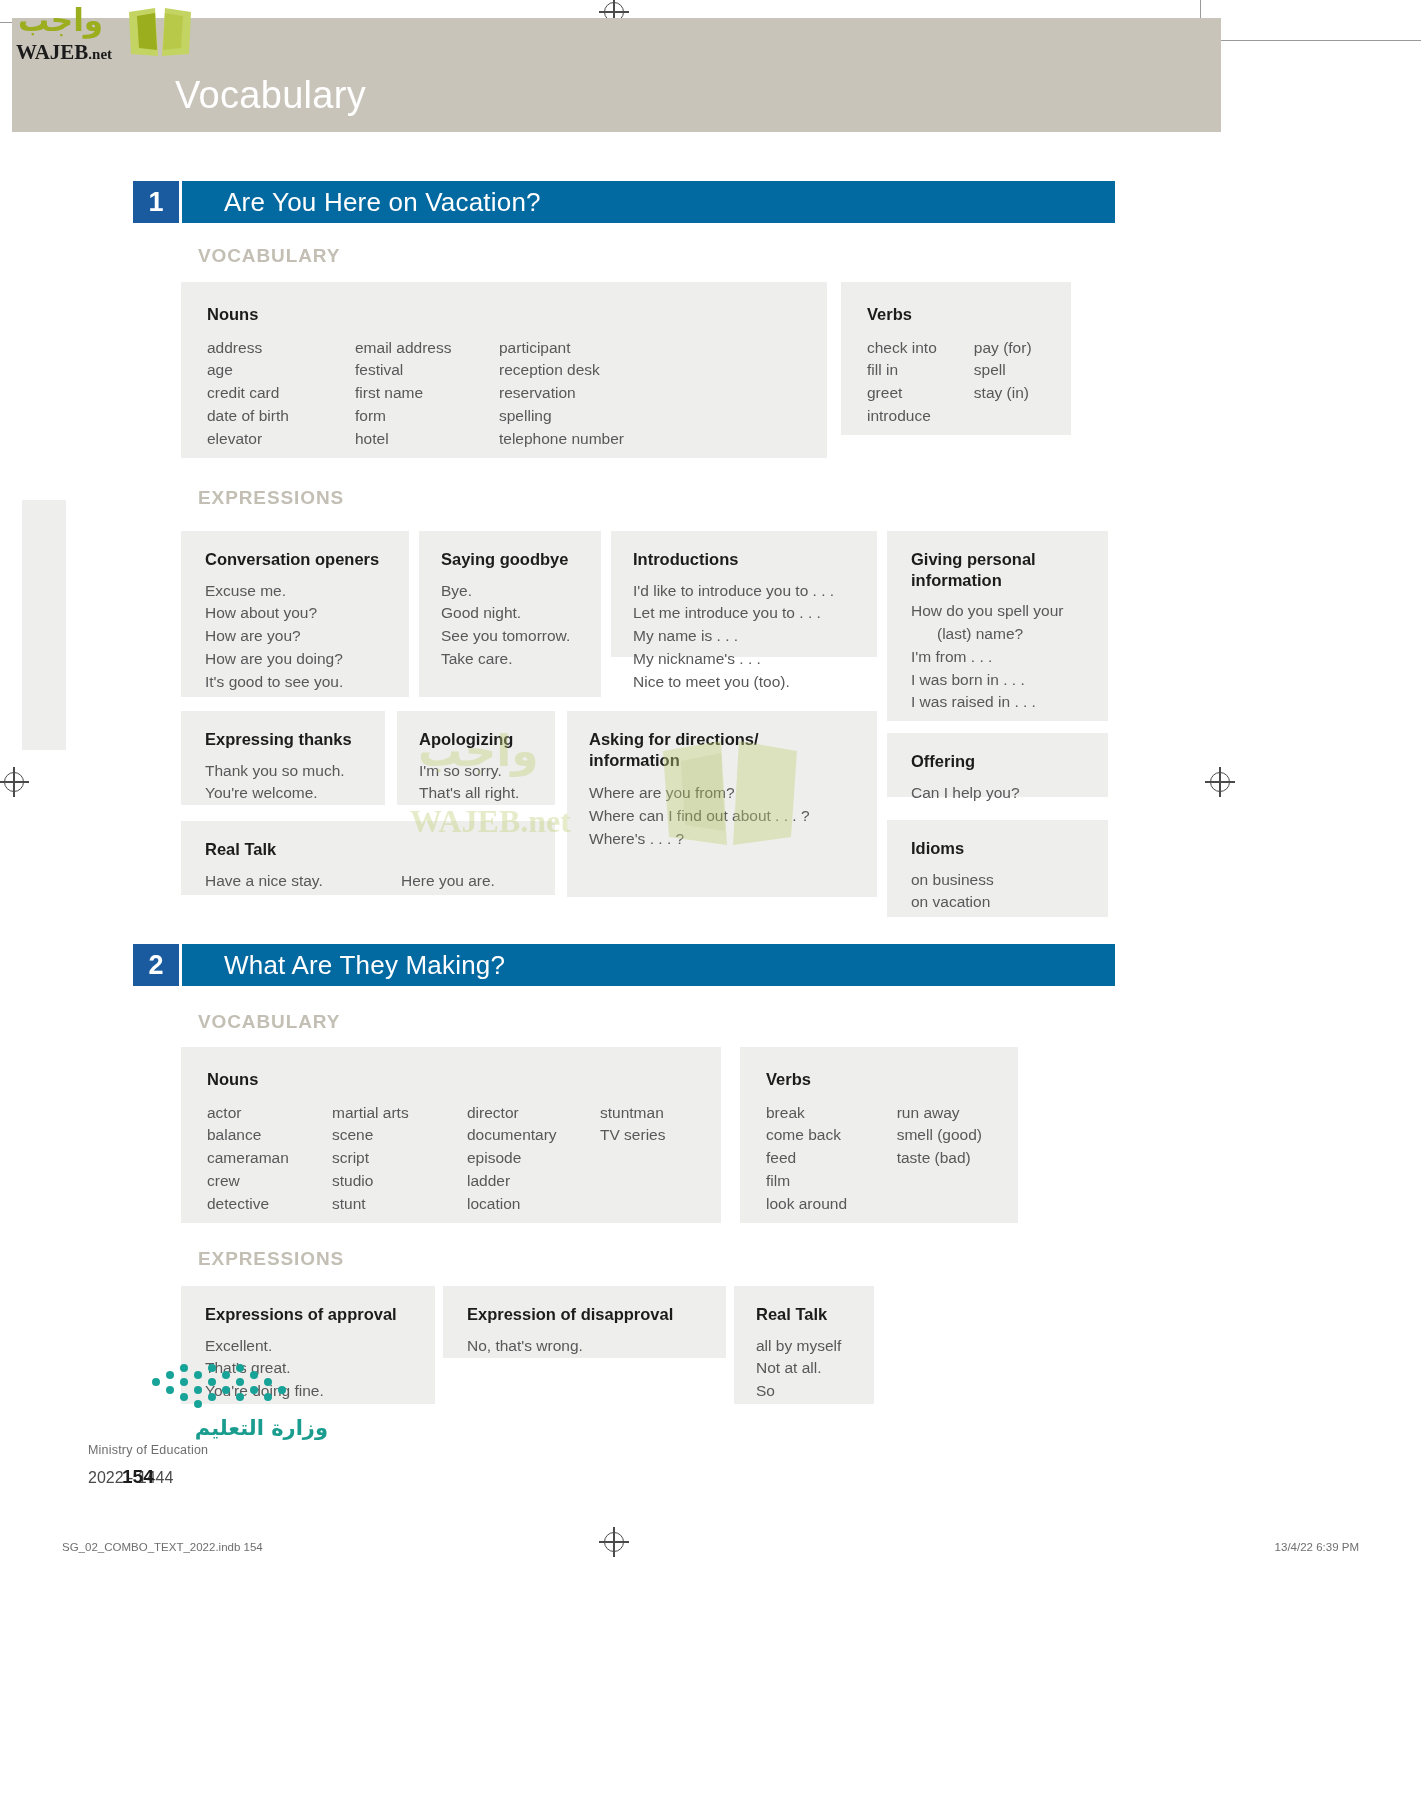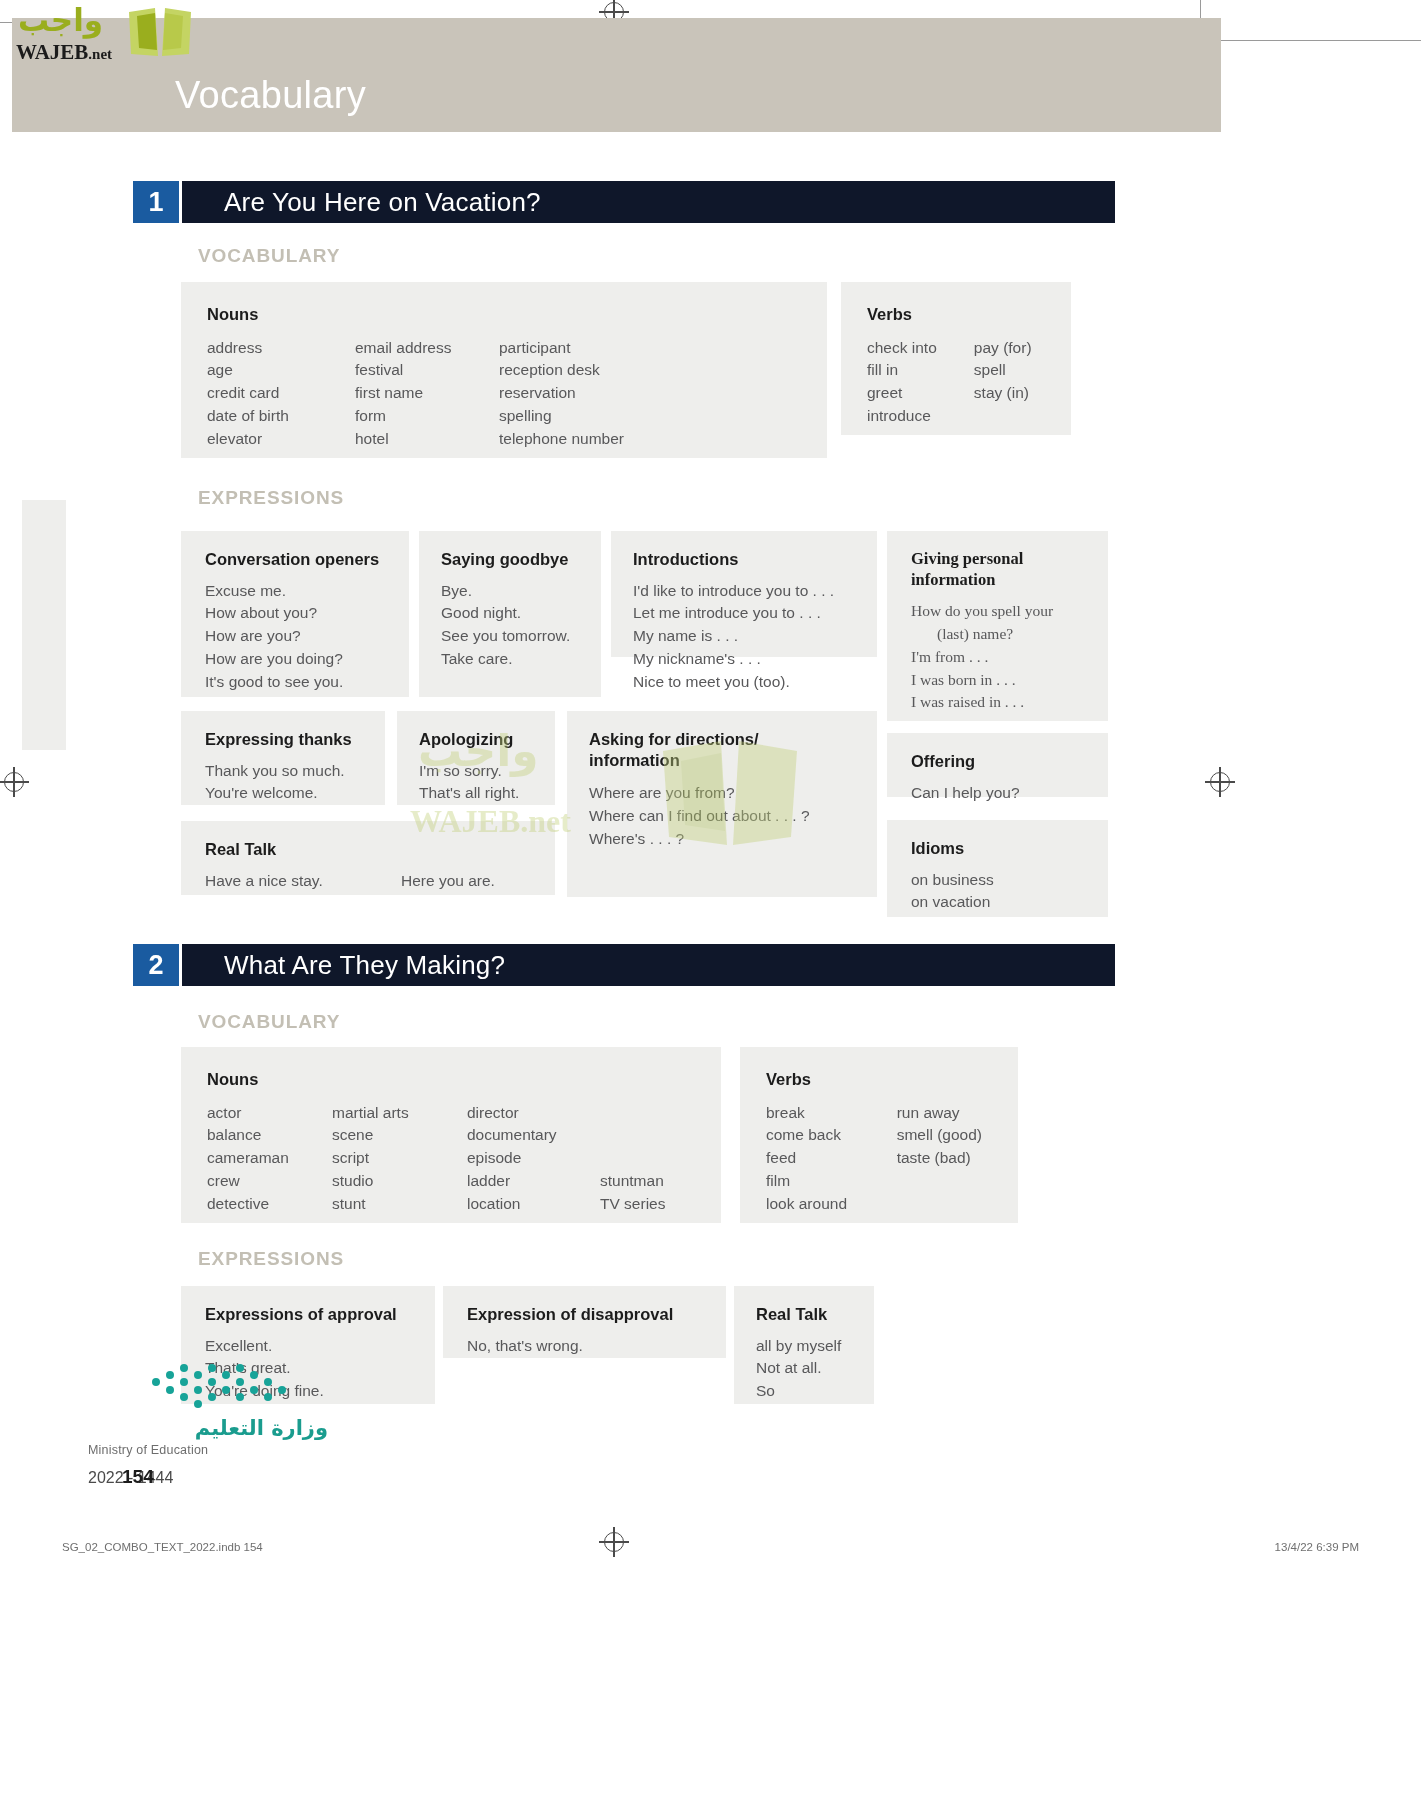--- a/index.html
+++ b/index.html
@@ -53,21 +53,21 @@
 
   
   .unit-bar { position: absolute; height: 42px; display: flex; align-items: stretch; }
   .unit-num {
     width: 46px; background: #1a5ba0; color: #fff;
     font-size: 27px; font-weight: 700;
     display: flex; align-items: center; justify-content: center;
     font-family: "Liberation Sans", sans-serif;
   }
   .unit-title-bar {
-    flex: 1; background: #0f172a;
+    flex: 1; background: #0369a1;
     display: flex; align-items: center;
     padding-left: 42px;
     border-left: 3px solid #ffffff;
   }
   .unit-title-bar span { color: #ffffff; font-size: 26px; font-weight: 400; letter-spacing: .2px; }
 
   
   .sec-head {
     position: absolute;
     font-size: 19px; font-weight: 700; color: #c3bfb4;
@@ -247,21 +247,21 @@
   <div class="box-title">Introductions</div>
   <ul style="margin-top:10px;">
     <li class="line">I'd like to introduce you to . . .</li>
     <li class="line">Let me introduce you to . . .</li>
     <li class="line">My name is . . .</li>
     <li class="line">My nickname's . . .</li>
     <li class="line">Nice to meet you (too).</li>
   </ul>
 </div>
 
-<div class="box" style="left:887px;top:531px;width:221px;height:190px;padding:18px 0 0 24px;font-family:Liberation Serif, serif;">
+<div class="box" style="left:887px;top:531px;width:221px;height:190px;padding:18px 0 0 24px;">
   <div class="box-title" style="width:170px;">Giving personal information</div>
   <ul style="margin-top:10px;">
     <li class="line">How do you spell your</li>
     <li class="line indent">(last) name?</li>
     <li class="line">I'm from . . .</li>
     <li class="line">I was born in . . .</li>
     <li class="line">I was raised in . . .</li>
   </ul>
 </div>
 
@@ -327,21 +327,21 @@
   <div class="unit-num">2</div>
   <div class="unit-title-bar">
     <span>What Are They Making?</span>
   </div>
 </div>
 
 <div class="sec-head" style="left:198px;top:1011px;">VOCABULARY</div>
 
 <div class="box" style="left:181px;top:1047px;width:540px;height:176px;padding:22px 0 0 26px;">
   <div class="box-title">Nouns</div>
-  <div class="wordcols" style="margin-top:12px;align-items:flex-end;">
+  <div class="wordcols" style="margin-top:12px;">
     <ul style="width:125px;">
       <li>actor</li>
       <li>balance</li>
       <li>cameraman</li>
       <li>crew</li>
       <li>detective</li>
     </ul>
     <ul style="width:135px;">
       <li>martial arts</li>
       <li>scene</li>

